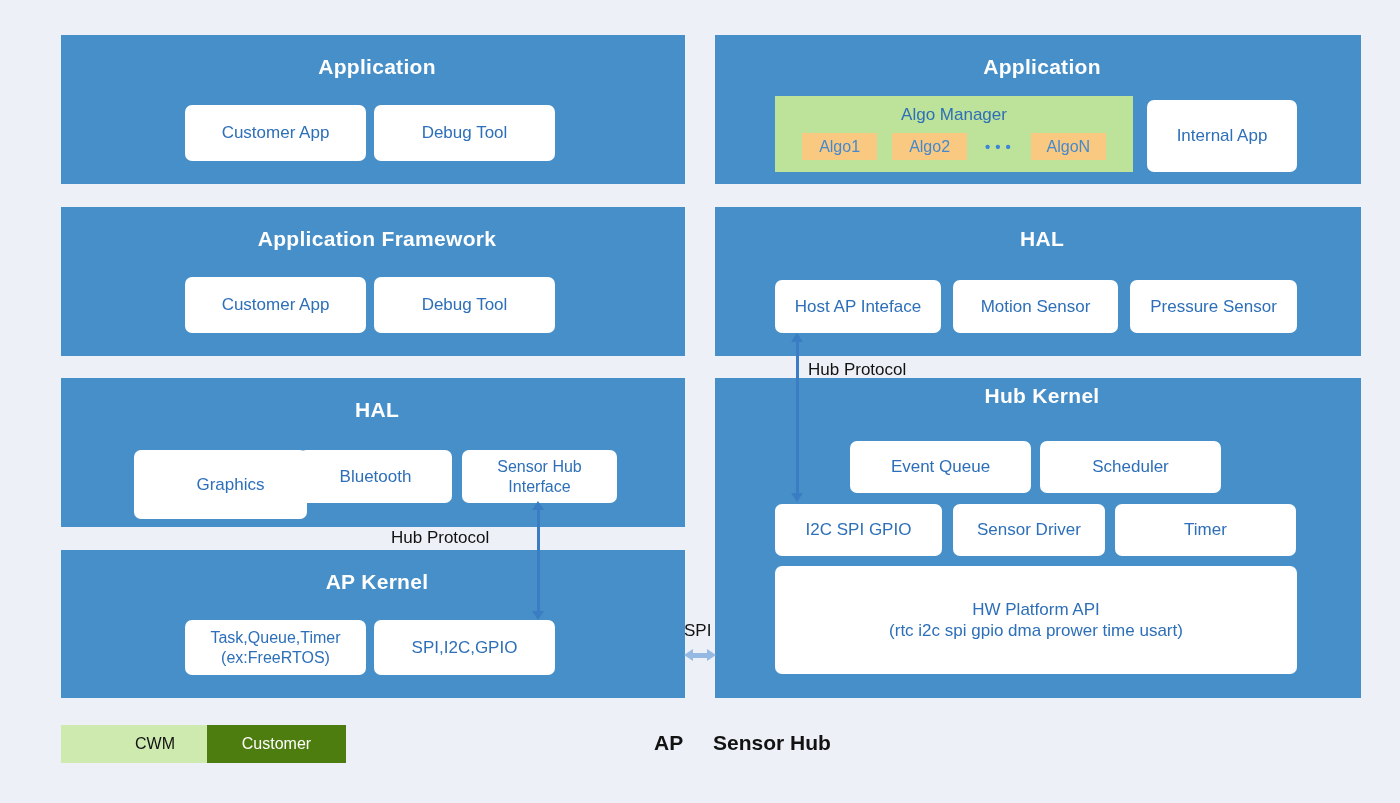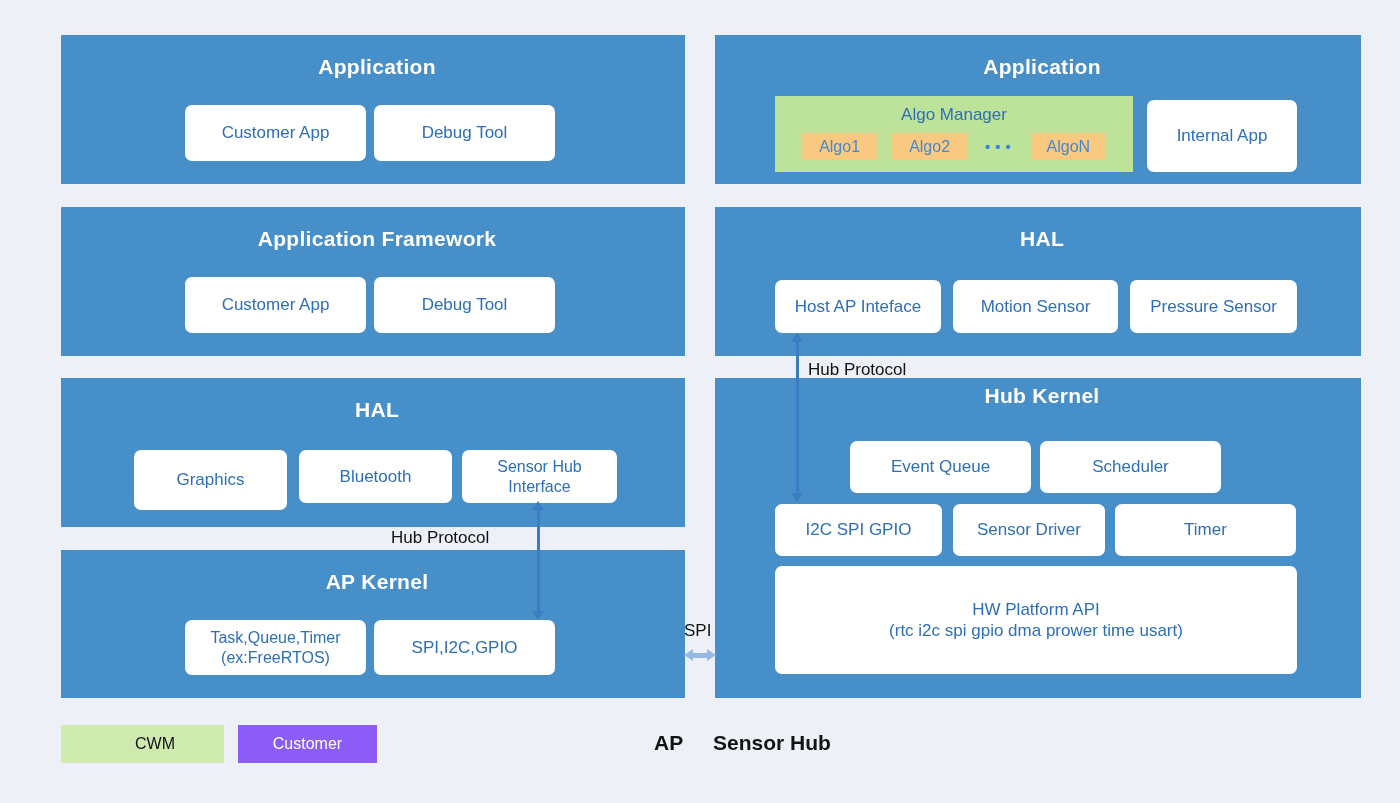--- a/index.html
+++ b/index.html
@@ -94,21 +94,21 @@
   }
   .legend-box {
     position: absolute;
     height: 38px;
     display: flex;
     align-items: center;
     justify-content: center;
     font-size: 16px;
   }
   .legend-green { background: #CEEAAE; color: #121212; padding-left: 25px; }
-  .legend-blue { background: #8b5cf6; color: #FFFFFF; margin-left: 31px; }
+  .legend-blue { background: #4d7c0f; color: #FFFFFF; }
   
   .arrow-shaft-v {
     position: absolute;
     width: 3px;
     background: #3B7DC2;
   }
   .arrowhead-up {
     position: absolute;
     width: 0; height: 0;
     border-left: 6px solid transparent;
@@ -154,21 +154,21 @@
   </div>
 
   <div class="block" style="left:61px; top:207px; width:624px; height:149px;">
     <div class="block-title">Application Framework</div>
     <div class="wbox" style="left:124px; top:70px; width:181px; height:56px;">Customer App</div>
     <div class="wbox" style="left:313px; top:70px; width:181px; height:56px;">Debug Tool</div>
   </div>
 
   <div class="block" style="left:61px; top:378px; width:624px; height:149px;">
     <div class="block-title">HAL</div>
-    <div class="wbox" style="left:73px; top:72px; width:153px; height:60px;">Graphics</div>
+    <div class="wbox" style="left:73px; top:72px; width:153px; height:69px;padding-left:20px;">Graphics</div>
     <div class="wbox" style="left:238px; top:72px; width:153px; height:53px;">Bluetooth</div>
     <div class="wbox small" style="left:401px; top:72px; width:155px; height:53px;">Sensor Hub
 Interface</div>
   </div>
 
   <div class="block" style="left:61px; top:550px; width:624px; height:148px;">
     <div class="block-title">AP Kernel</div>
     <div class="wbox small" style="left:124px; top:70px; width:181px; height:55px;">Task,Queue,Timer
 (ex:FreeRTOS)</div>
     <div class="wbox" style="left:313px; top:70px; width:181px; height:55px;">SPI,I2C,GPIO</div>

